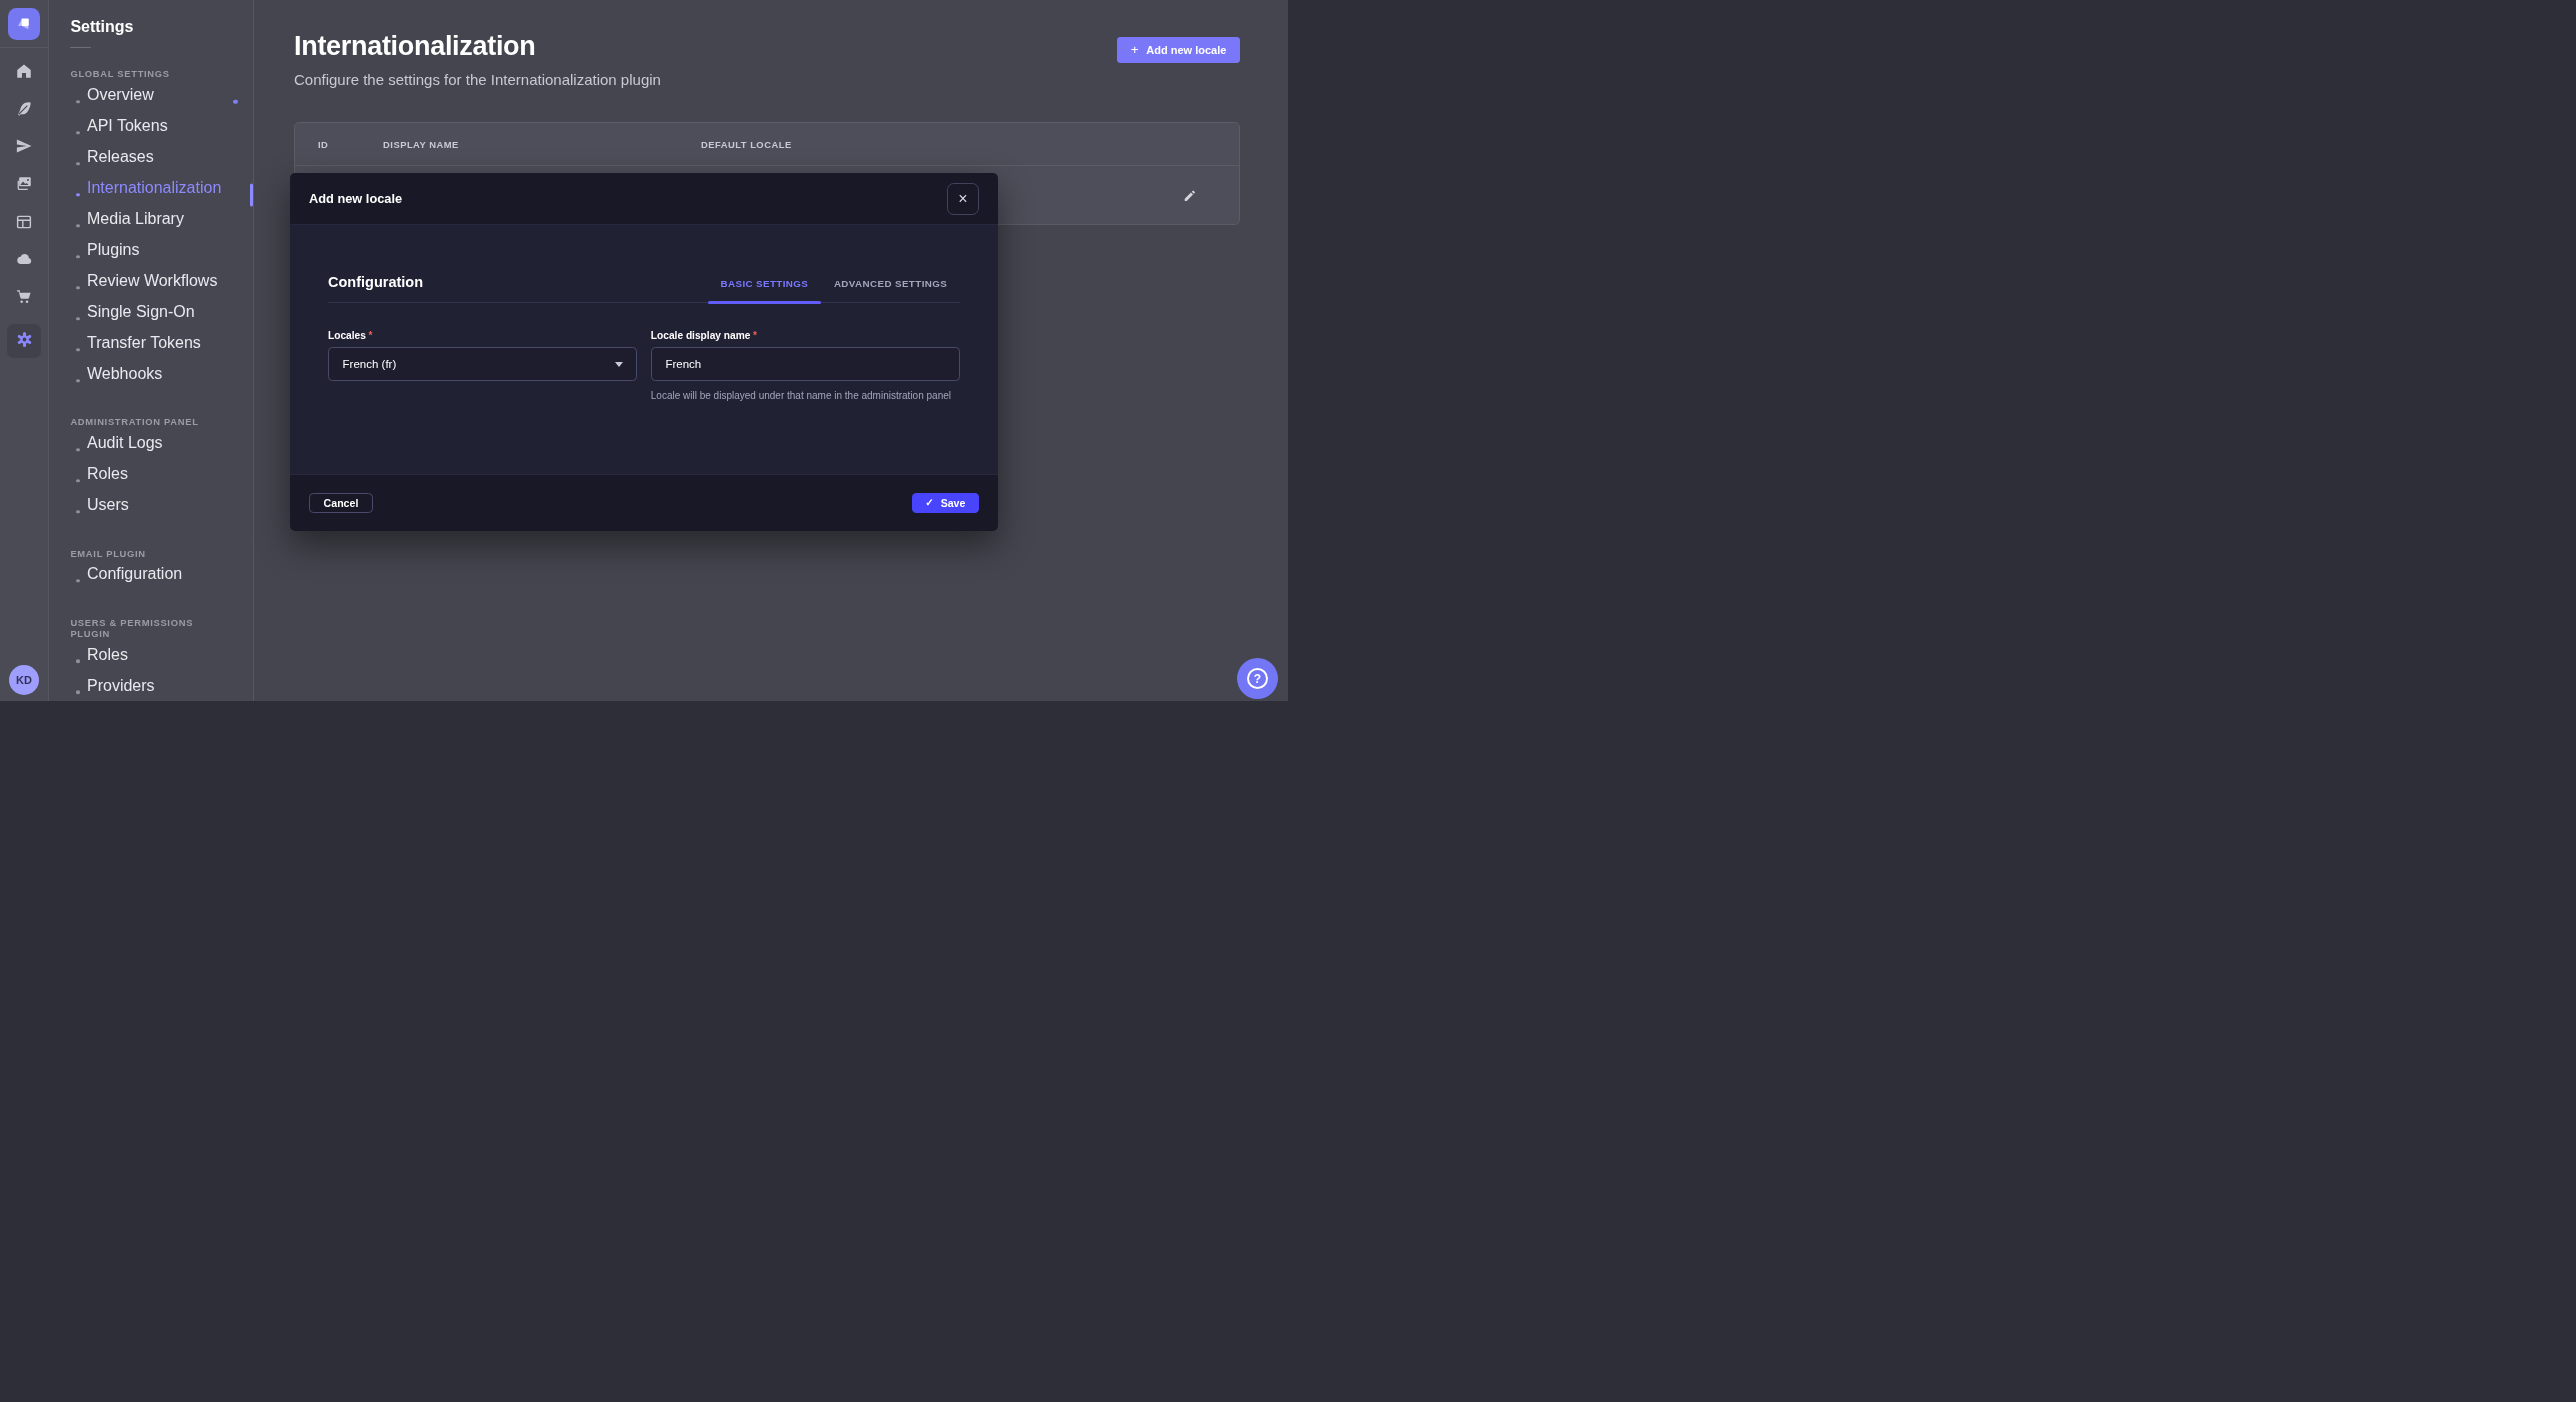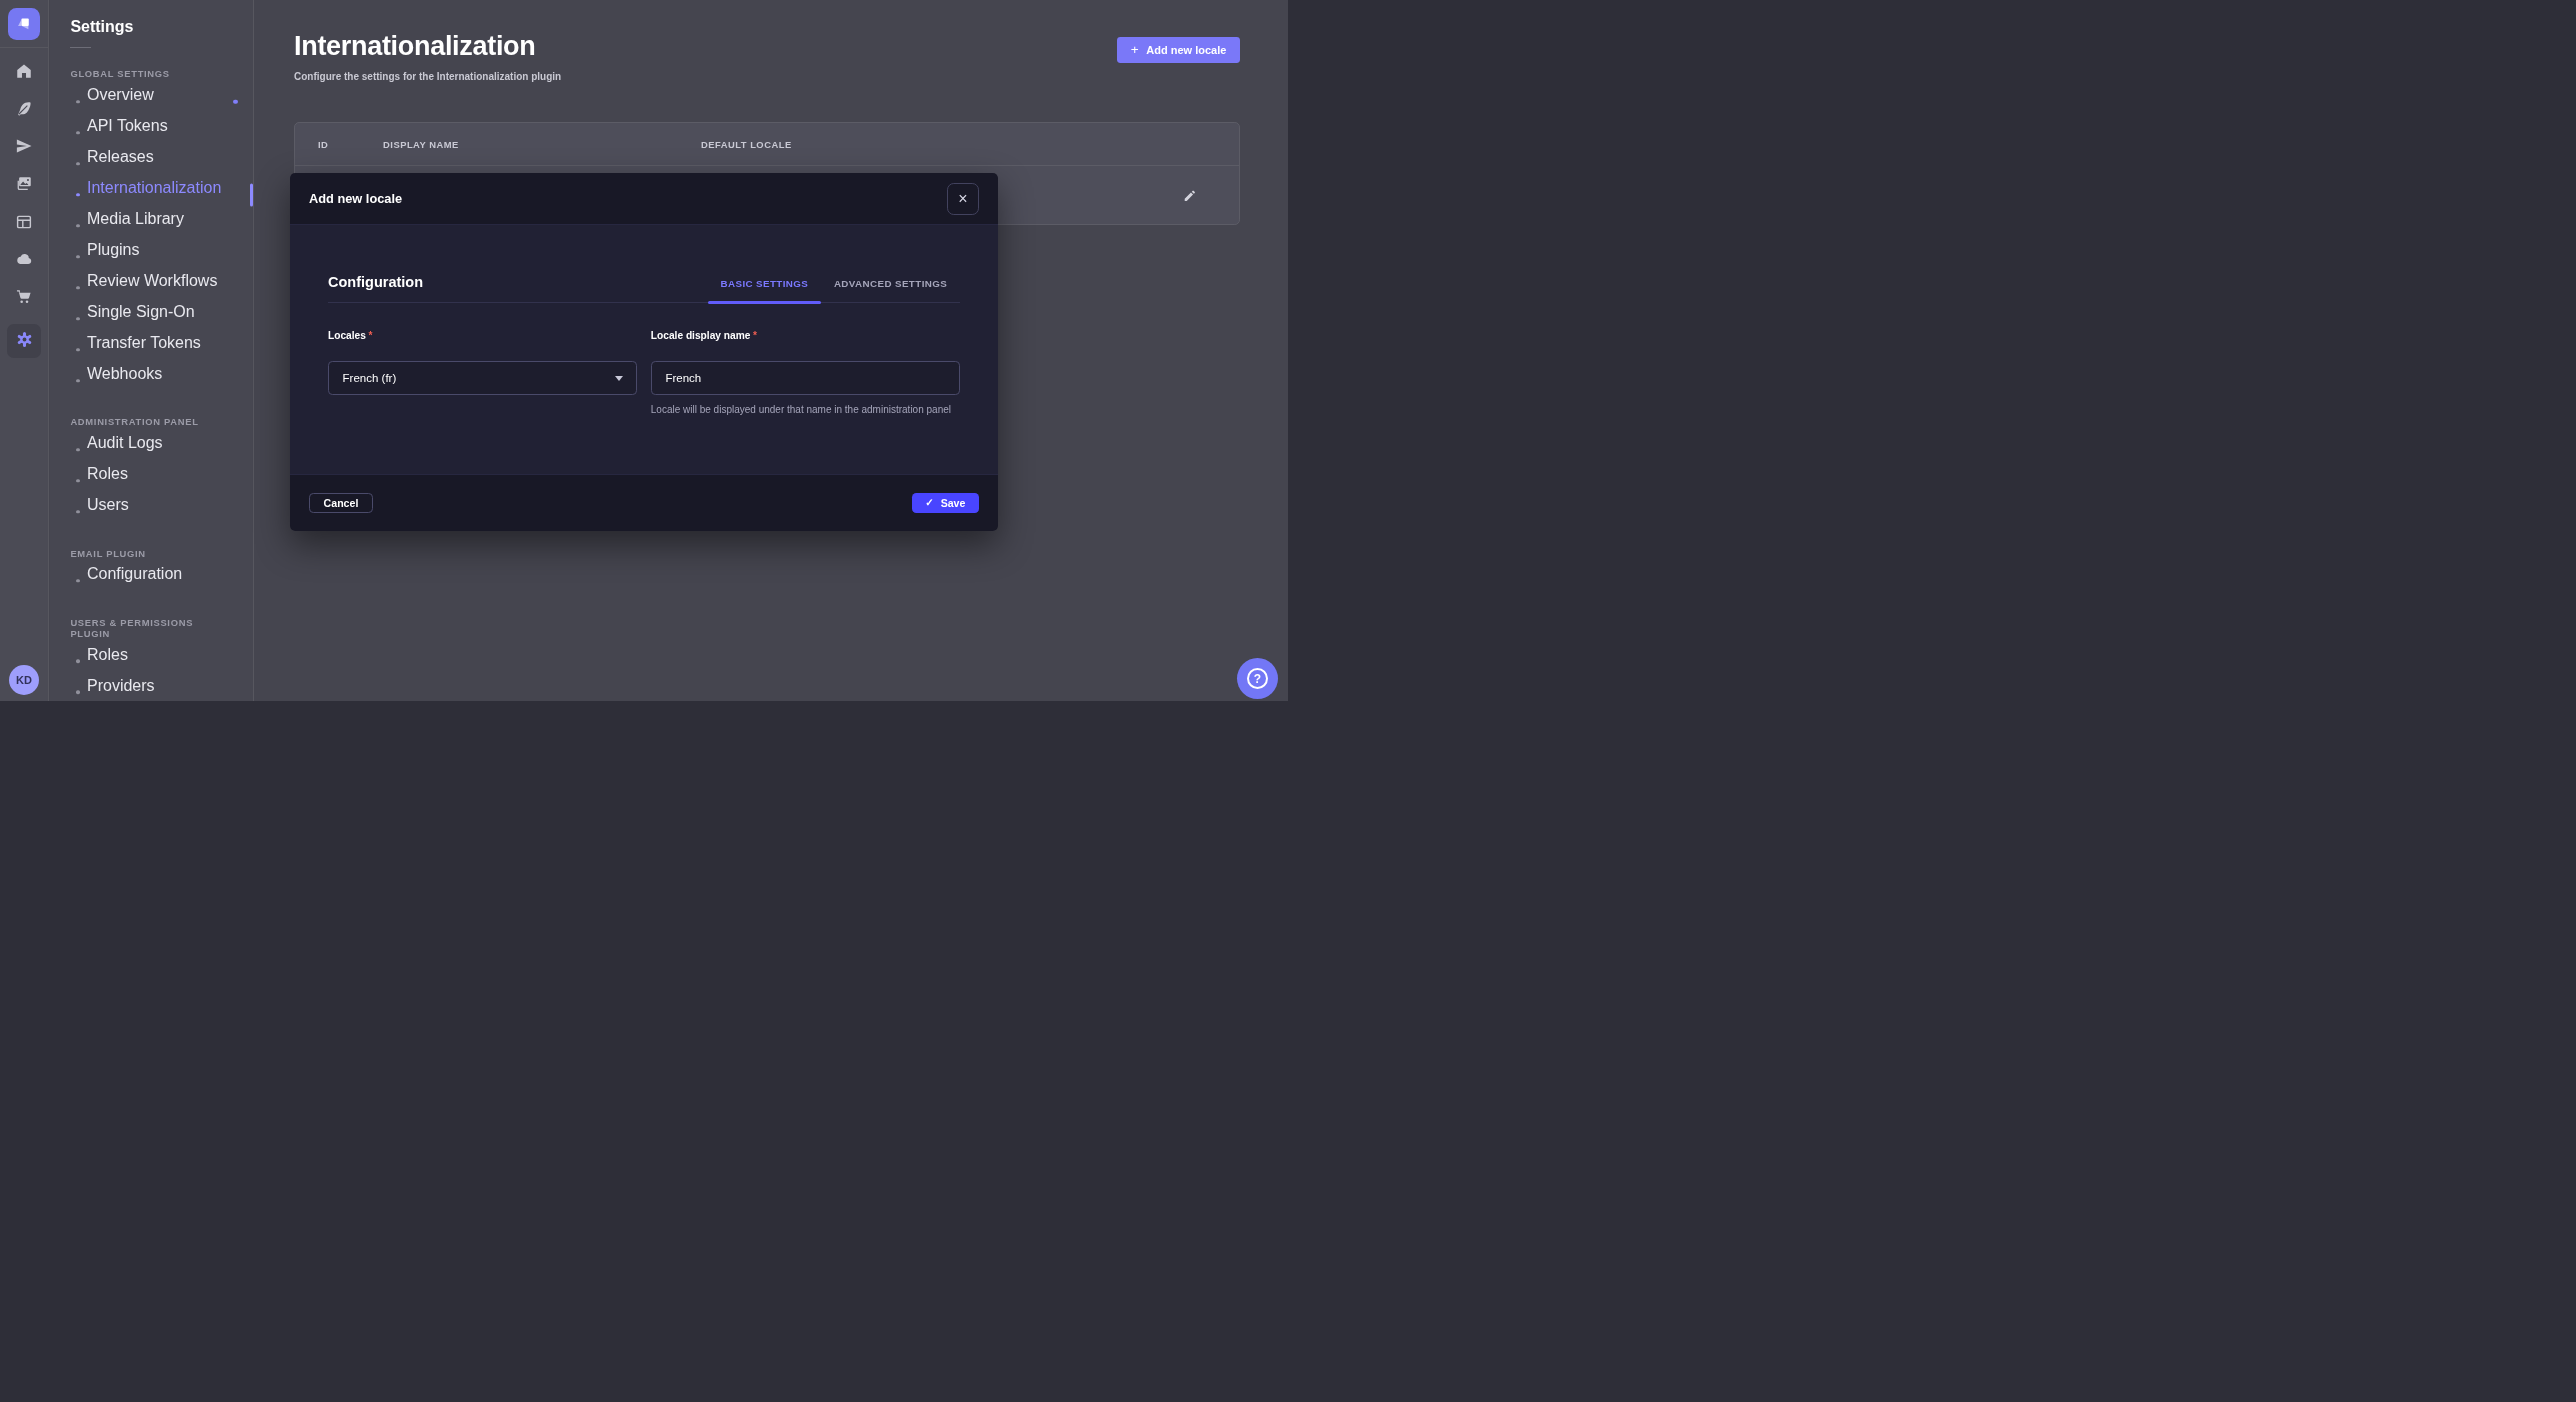--- a/index.html
+++ b/index.html
@@ -45,21 +45,21 @@
                width:4.3px; height:4.3px; border-radius:50%; background:#817ff9; }
   .active-bar { position:absolute; right:0; top:50%; transform:translateY(-50%);
                 width:2.6px; height:23px; border-radius:1.7px; background:#8d8aff; display:none; }
   .nav-item.active .active-bar { display:block; }
 
   
   .main { position:absolute; left:254px; top:0; right:0; bottom:0; }
   .page-header { display:flex; justify-content:space-between; align-items:flex-start;
                  padding:31px 48px 0 40px; }
   .page-title { font-size:27px; font-weight:700; color:#fff; letter-spacing:-0.3px; }
-  .page-subtitle { margin-top:8.5px; font-size:10px; color:#c9c9d3;font-weight:bold; }
+  .page-subtitle { margin-top:8.5px; font-size:15px; color:#c9c9d3; }
   .add-btn { margin-top:6px; height:25.6px; padding:0 13.6px; background:#7a78f8; color:#fff;
              border:none; border-radius:3.4px; font-size:11px; font-weight:600; cursor:pointer;
              display:flex; align-items:center; gap:7.7px; font-family:inherit; }
   .add-btn .plus { font-size:13.6px; font-weight:400; line-height:1; }
 
   .panel { position:absolute; left:40px; right:48px; top:122px; height:103px;
            background:#4e4e5a; border:0.9px solid #5c5c66; border-radius:5.1px; }
   .thead { height:43px; display:grid; grid-template-columns:65px 318px 1fr;
            align-items:center; padding-left:23px; border-bottom:0.9px solid #5c5c66; }
   .th { font-size:9.4px; font-weight:700; letter-spacing:0.5px; color:#c9c9d4; }
@@ -86,21 +86,21 @@
   .tab { padding:0 12.8px 12.8px; border:none; background:transparent; font-size:9.8px;
          font-weight:700; letter-spacing:0.4px; color:#a5a5ba; position:relative;
          cursor:pointer; font-family:inherit; }
   .tab.active { color:#7b79ff; }
   .tab.active::after { content:""; position:absolute; left:0; right:0; bottom:-1.7px;
                        height:2.6px; border-radius:1.7px; background:#615cfa; }
   .fields { display:flex; gap:13.6px; margin-top:27px; }
   .field { flex:1; }
   .field-label { display:flex; gap:2.6px; font-size:10.2px; font-weight:600; color:#fff; }
   .req { color:#ee5e52; }
-  .control { margin-top:20px; height:34px; width:100%; border:0.9px solid #4a4a6a;
+  .control { margin-top:6px; height:34px; width:100%; border:0.9px solid #4a4a6a;
              border-radius:4.3px; background:#1d1d2d; display:flex; align-items:center;
              justify-content:space-between; padding:0 13.6px; font-size:11.5px; color:#fff;
              cursor:pointer; font-family:inherit; }
   input.control { cursor:text; outline:none; }
   .caret { width:0; height:0; border-left:4.3px solid transparent;
            border-right:4.3px solid transparent; border-top:5.1px solid #c9c9d9; }
   .hint { margin-top:7.7px; font-size:10px; line-height:1.45; color:#a5a5ba; max-width:317px; }
   .m-foot { height:57px; background:#181826; border-top:0.9px solid #272740; display:flex;
             align-items:center; justify-content:space-between; padding:0 19px; }
   .btn { height:20px; padding:0 13.6px; border-radius:4.3px; font-size:10.6px; font-weight:600;

